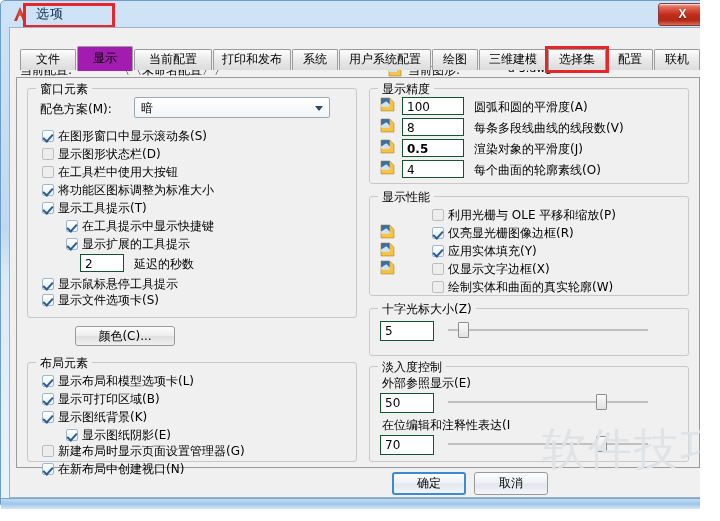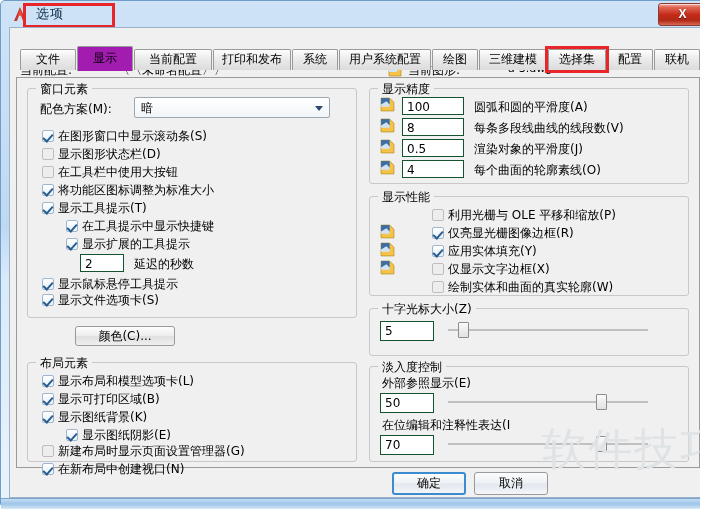--- a/index.html
+++ b/index.html
@@ -348,21 +348,21 @@
           <div class="txtbox" style="left:32px;top:29px;width:62px;height:18px;">8</div>
           <span class="stat" style="left:104px;top:31px;">每条多段线曲线的线段数(V)</span>
 
           <span style="position:absolute;left:10px;top:50px;">
             <svg width="15" height="15" viewBox="0 0 14 14">
                 <polygon points="1,1 9,1 13,5 13,13 1,13" fill="#f5c24a" stroke="#b98e1f" stroke-width="0.7"></polygon>
                 <polygon points="1,1 9,1 9,7 1,7" fill="#3a6ea5"></polygon>
                 <polygon points="1,7 6,4 9,7 9,9 1,9" fill="#cfe3f7"></polygon>
               </svg>
           </span>
-          <div class="txtbox" style="left:32px;top:50px;width:62px;height:18px;">0.5</div>
+          <div class="txtbox" style="left:32px;top:50px;width:62px;height:18px;font-weight:bold;">0.5</div>
           <span class="stat" style="left:104px;top:52px;">渲染对象的平滑度(J)</span>
 
           <span style="position:absolute;left:10px;top:71px;">
             <svg width="15" height="15" viewBox="0 0 14 14">
                 <polygon points="1,1 9,1 13,5 13,13 1,13" fill="#f5c24a" stroke="#b98e1f" stroke-width="0.7"></polygon>
                 <polygon points="1,1 9,1 9,7 1,7" fill="#3a6ea5"></polygon>
                 <polygon points="1,7 6,4 9,7 9,9 1,9" fill="#cfe3f7"></polygon>
               </svg>
           </span>
           <div class="txtbox" style="left:32px;top:71px;width:62px;height:18px;">4</div>

